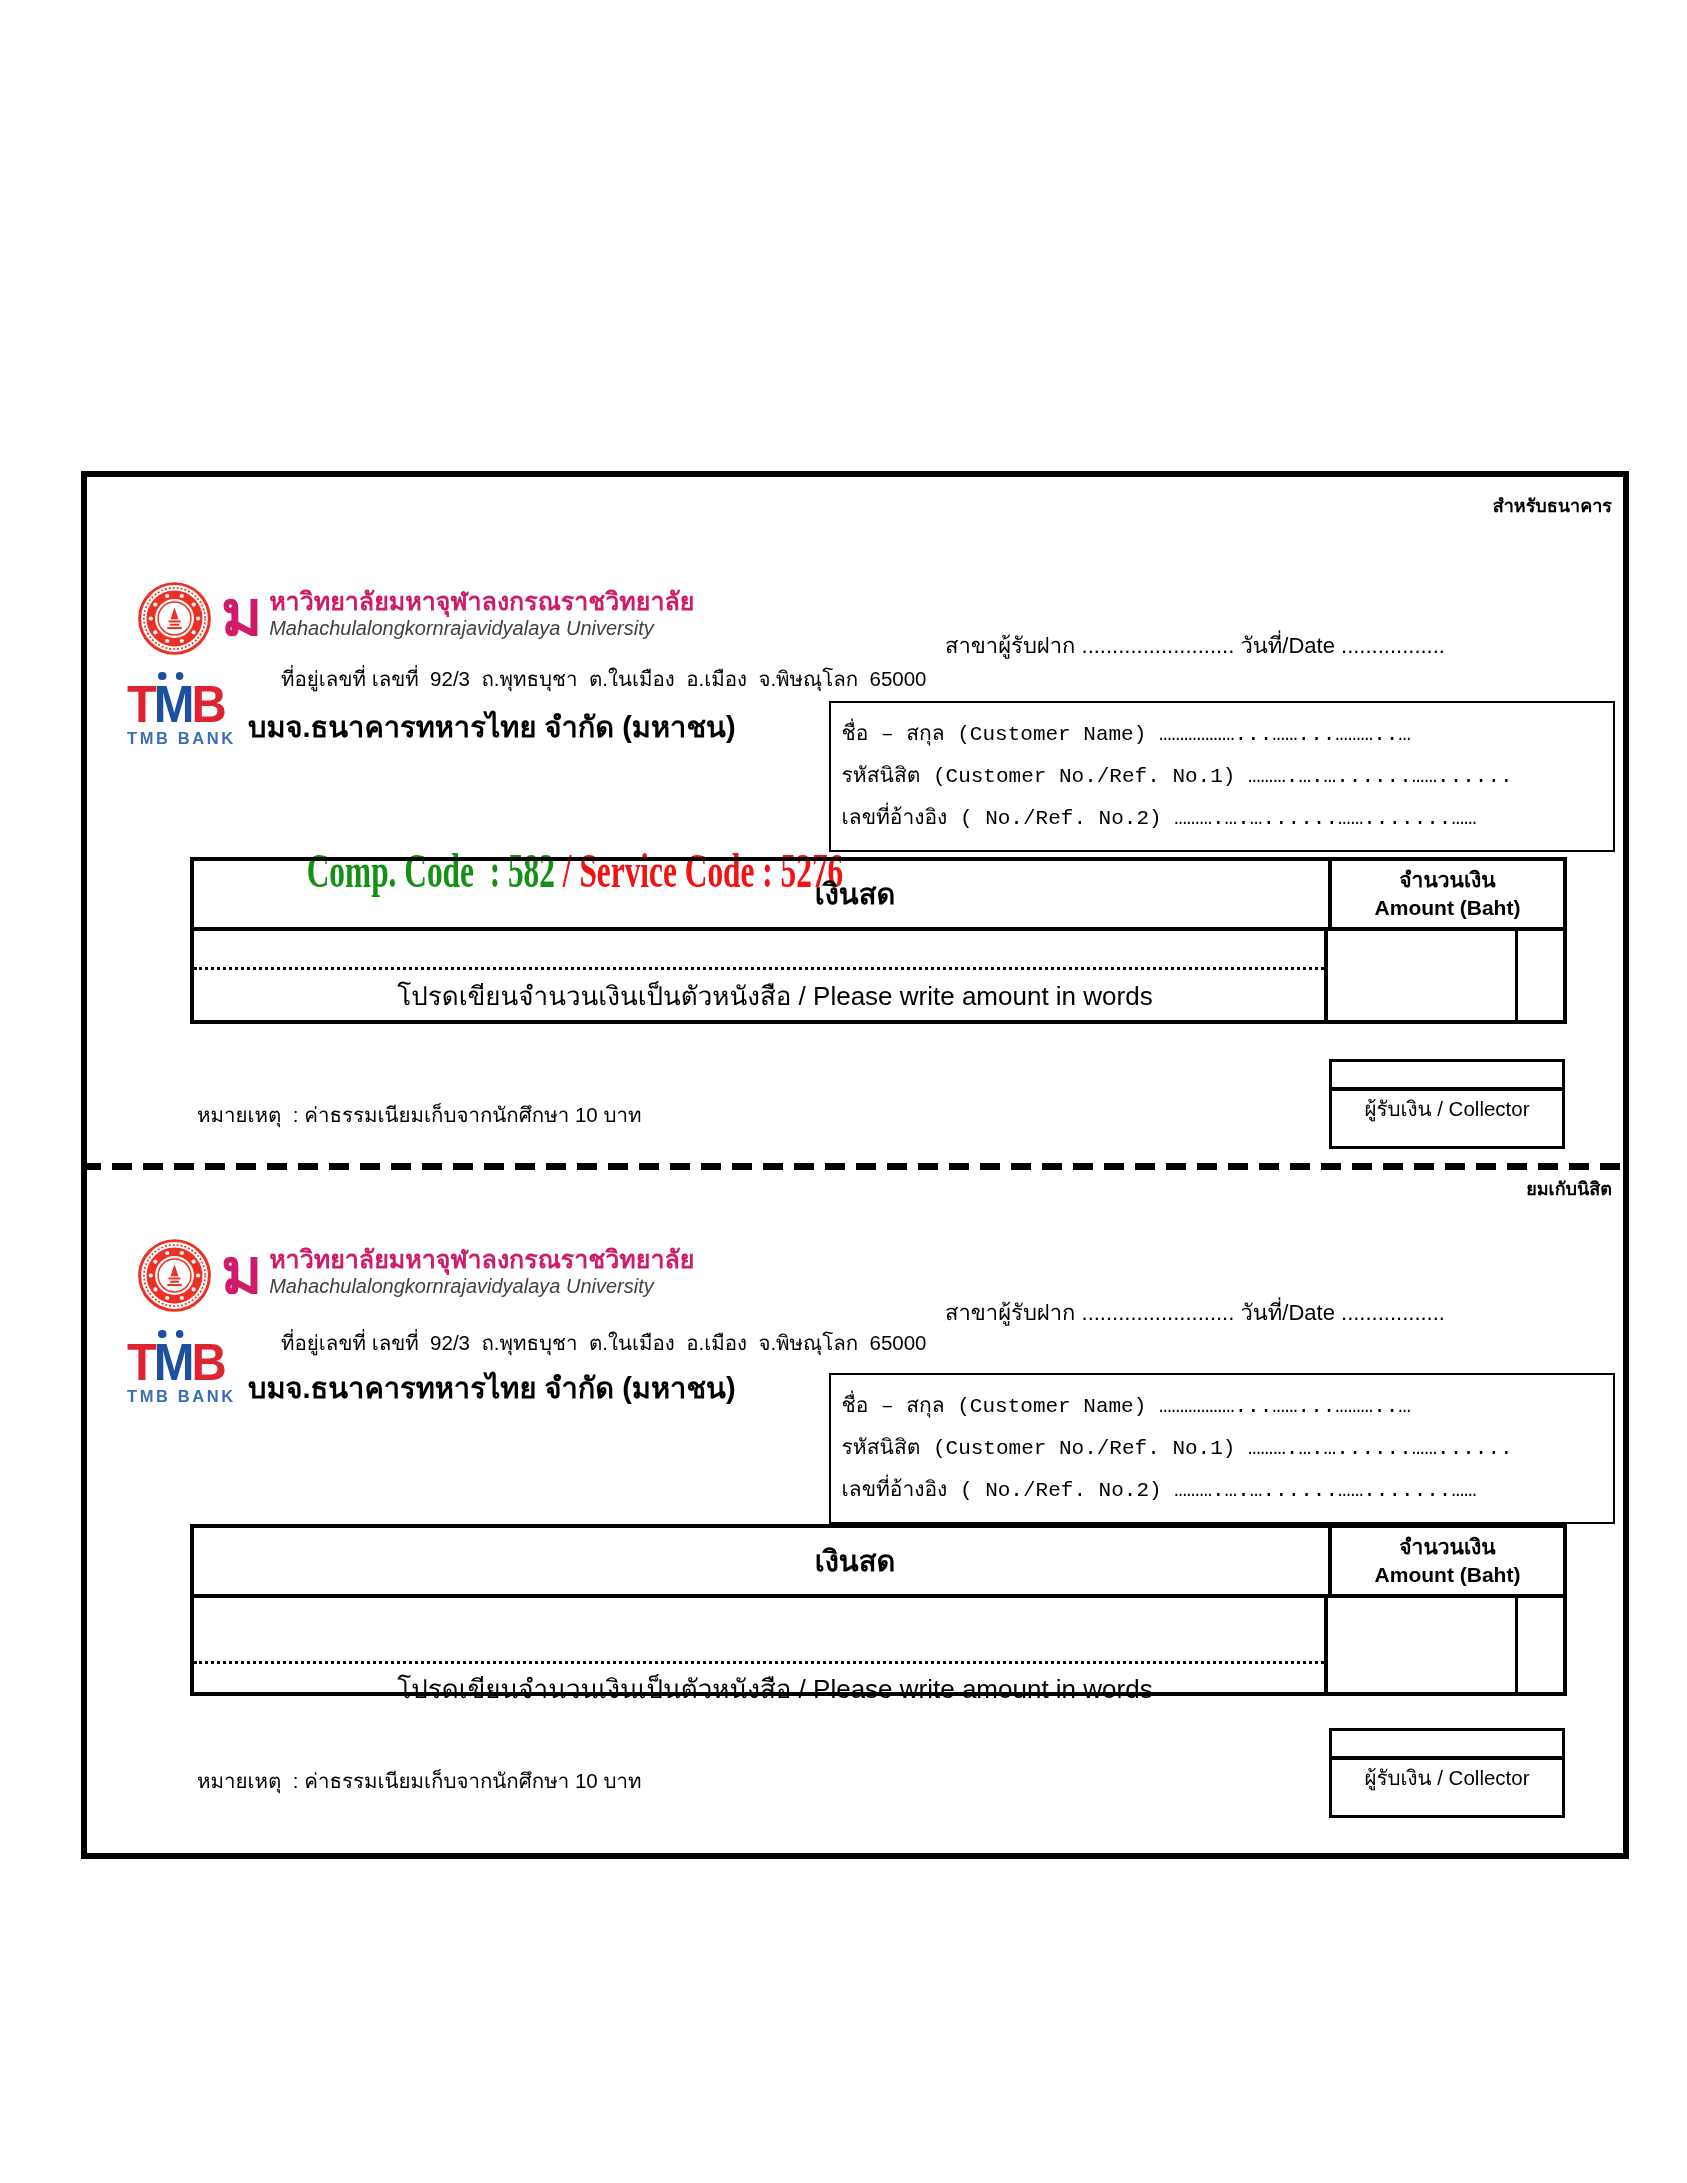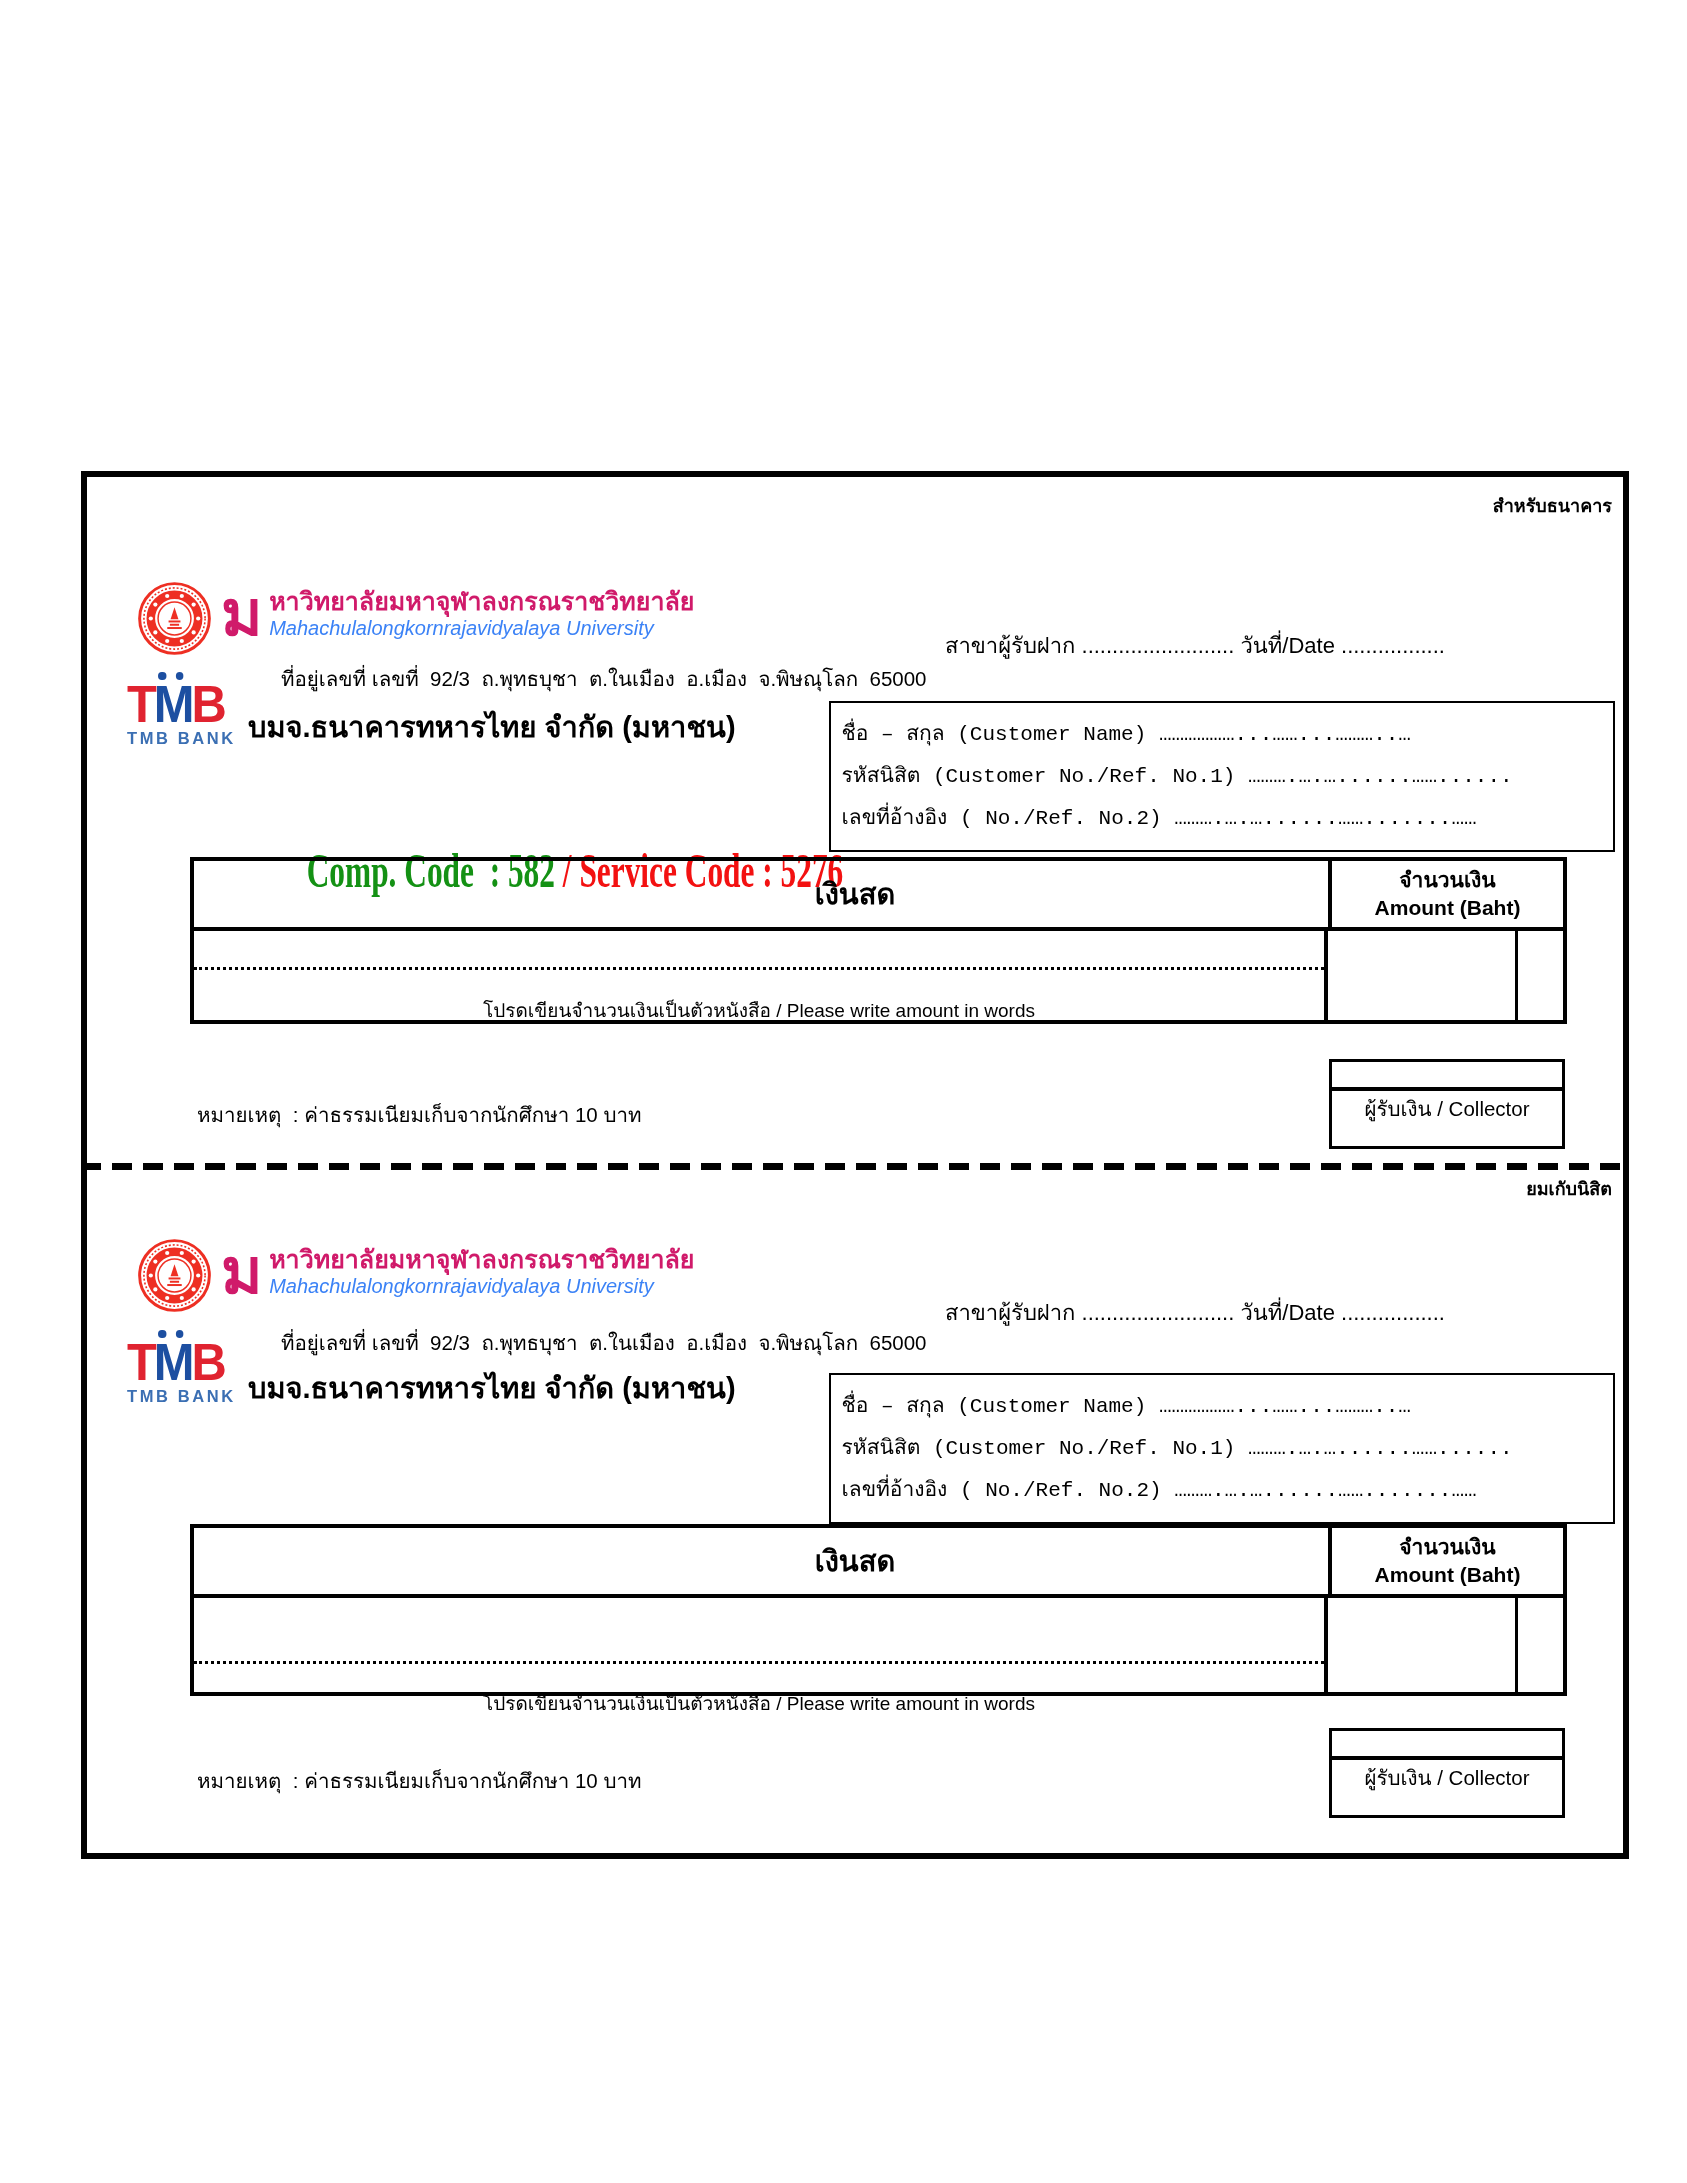--- a/index.html
+++ b/index.html
@@ -34,21 +34,21 @@
 
   .uni-block { position:absolute; left:140px; display:flex; align-items:flex-start; }
   .c1 .uni-block { top:115px; }
   .c2 .uni-block { top:81px; }
   .uni-glyph {
     font-size:63px; line-height:56px; font-weight:bold; color:#d01a6a;
     margin-right:6.6px; font-family:"Liberation Serif",serif;
   }
   .uni-names { display:flex; flex-direction:column; }
   .uni-thai { font-size:25px; font-weight:bold; color:#d01a6a; line-height:30px; white-space:pre; }
-  .uni-eng  { font-size:20px; font-style:italic; color:#3b82f6; line-height:24.5px; white-space:pre; }
+  .uni-eng  { font-size:20px; font-style:italic; color:#404040; line-height:24.5px; white-space:pre; }
 
   
   .branch-line { position:absolute; left:864px; font-size:22px; white-space:pre; }
   .c1 .branch-line { top:157px; }
   .c2 .branch-line { top:132px; }
 
   
   .address-line {
     position:absolute; left:200px; width:670px; overflow:hidden;
     font-size:20.5px; white-space:pre;
@@ -114,21 +114,21 @@
   .st-amount-header {
     position:absolute; left:1134px; top:0; right:0; height:66px;
     border-left:4px solid #000; text-align:center;
     font-size:21px; font-weight:bold; line-height:28px; padding-top:5.3px;
   }
   .st-body { position:absolute; top:70px; left:0; right:0; bottom:0; }
   .st-body-left { position:absolute; left:0; top:0; width:1134px; height:100%; border-right:4px solid #000; }
   .st-dotted { position:absolute; left:0; right:0; border-top:3.3px dotted #000; }
   .c1 .st-dotted { top:36px; }
   .c2 .st-dotted { top:63px; }
-  .st-instruction { position:absolute; left:0; width:100%; text-align:center; font-size:19px; white-space:pre;margin-top:20px; }
+  .st-instruction { position:absolute; left:16px; width:100%; text-align:center; font-size:26px; white-space:pre; }
   .c1 .st-instruction { top:44px; }
   .c2 .st-instruction { top:70px; }
   .st-satang-line { position:absolute; left:1321px; top:0; bottom:0; width:2.6px; background:#000; }
 
   
   .collector-box { position:absolute; left:1248px; width:236px; height:90px; border:3.3px solid #000; }
   .c1 .collector-box { top:588px; }
   .c2 .collector-box { top:565px; }
   .cb-sign { height:29px; border-bottom:4px solid #000; }
   .cb-label { height:34px; display:flex; align-items:center; justify-content:center; font-size:20.5px; white-space:pre; }

